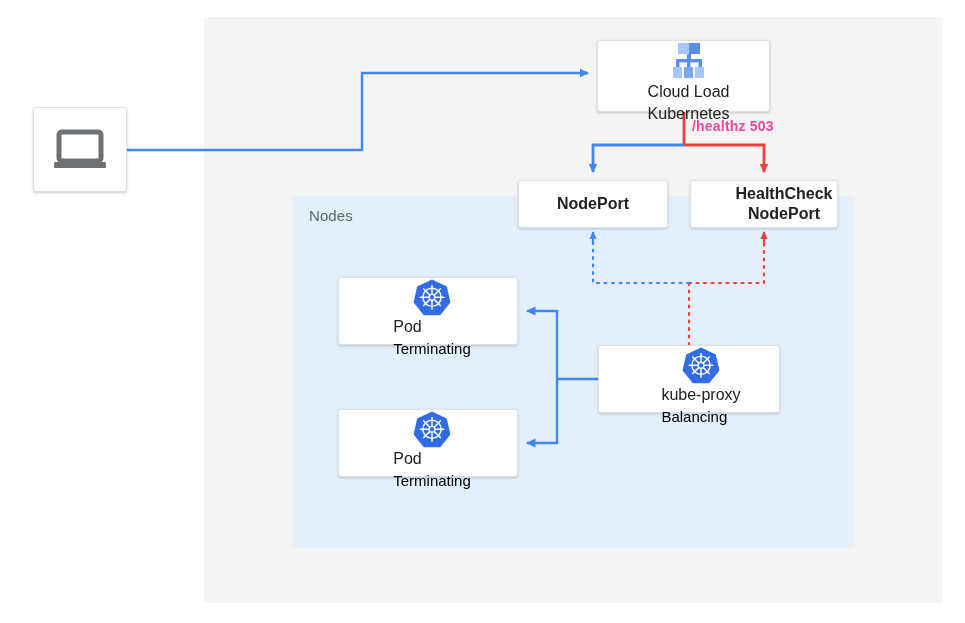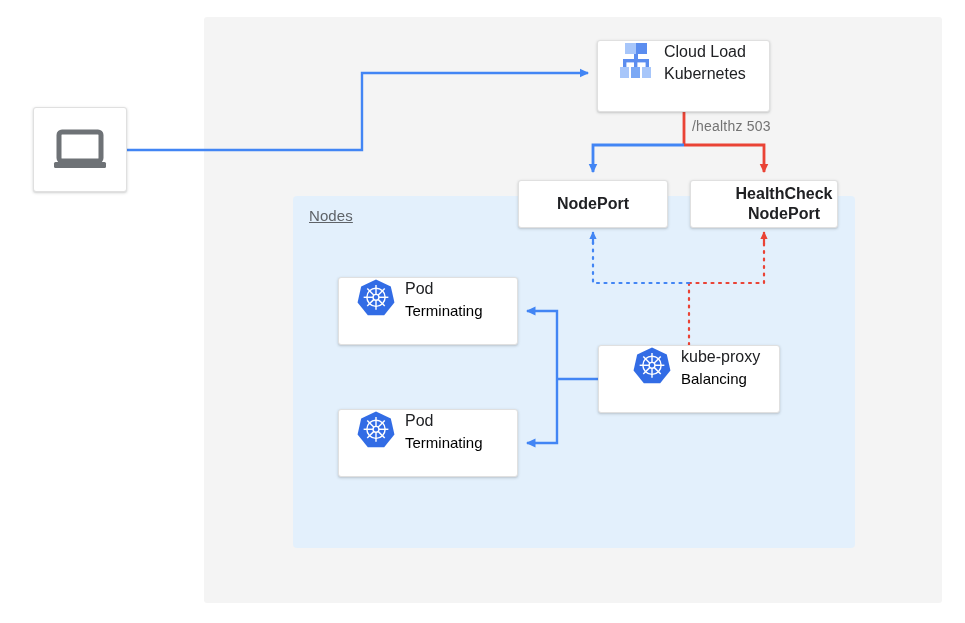--- a/index.html
+++ b/index.html
@@ -7,49 +7,49 @@
        font-family:"Liberation Sans","DejaVu Sans",sans-serif;}
 
   #canvas{position:absolute;left:0;top:0;width:965px;height:623px;}
 
   
   .region-outer{position:absolute;left:204px;top:17px;width:738px;height:586px;
                 background:#f4f4f4;border-radius:3px;}
   .region-nodes{position:absolute;left:293px;top:196px;width:562px;height:352px;
                 background:#e3f0fc;border-radius:4px;}
   .region-nodes-label{position:absolute;left:309px;top:207px;
-                font-size:15px;color:#5f6368;letter-spacing:.1px;text-decoration:underline;}
+                font-size:15px;color:#5f6368;letter-spacing:.1px;}
 
   
   .card{position:absolute;background:#ffffff;border:1px solid #e0e0e0;
         border-radius:3px;box-sizing:border-box;
         box-shadow:0 1px 2px rgba(60,64,67,.18),0 1px 3px 1px rgba(60,64,67,.06);}
 
-  .card-flex{display:flex;align-items:flex-start;}
+  .card-flex{display:flex;align-items:center;flex-direction:column;}
   .card-text{display:flex;flex-direction:column;justify-content:center;}
   .card-title{font-size:16px;color:#202124;line-height:22px;white-space:nowrap;}
   .card-sub{font-size:15px;color:#000000;line-height:21px;white-space:nowrap;}
 
   .card-center{display:flex;align-items:center;justify-content:center;text-align:center;}
   .card-bold{font-size:16px;font-weight:bold;color:#202124;line-height:20px;}
 
   
   .client-box{left:33px;top:107px;width:94px;height:85px;}
   .lb-box{left:597px;top:40px;width:173px;height:72px;padding-left:10px;}
   .nodeport-box{left:518px;top:180px;width:150px;height:48px;}
   .hcnodeport-box{left:690px;top:180px;width:148px;height:48px;padding-left:40px;}
   .pod1-box{left:338px;top:277px;width:180px;height:68px;padding-left:8px;}
   .pod2-box{left:338px;top:409px;width:180px;height:68px;padding-left:8px;}
   .kubeproxy-box{left:598px;top:345px;width:182px;height:68px;padding-left:24px;}
 
   .icon-slot{width:58px;min-width:58px;display:flex;align-items:center;justify-content:center;}
   .icon-slot-lb{width:56px;min-width:56px;display:flex;align-items:center;justify-content:center;}
 
-  .healthz-label{position:absolute;left:692px;top:118px;font-size:14px;font-weight:normal;
-        color:#737373;letter-spacing:.2px;white-space:nowrap;}
+  .healthz-label{position:absolute;left:692px;top:118px;font-size:14px;font-weight:bold;
+        color:#ec4899;letter-spacing:.2px;white-space:nowrap;}
 
   svg.layer{position:absolute;left:0;top:0;width:965px;height:623px;
             pointer-events:none;overflow:visible;}
 </style>
 </head>
 <body>
 
 <div id="canvas">
 
   <div class="region-outer"></div>

